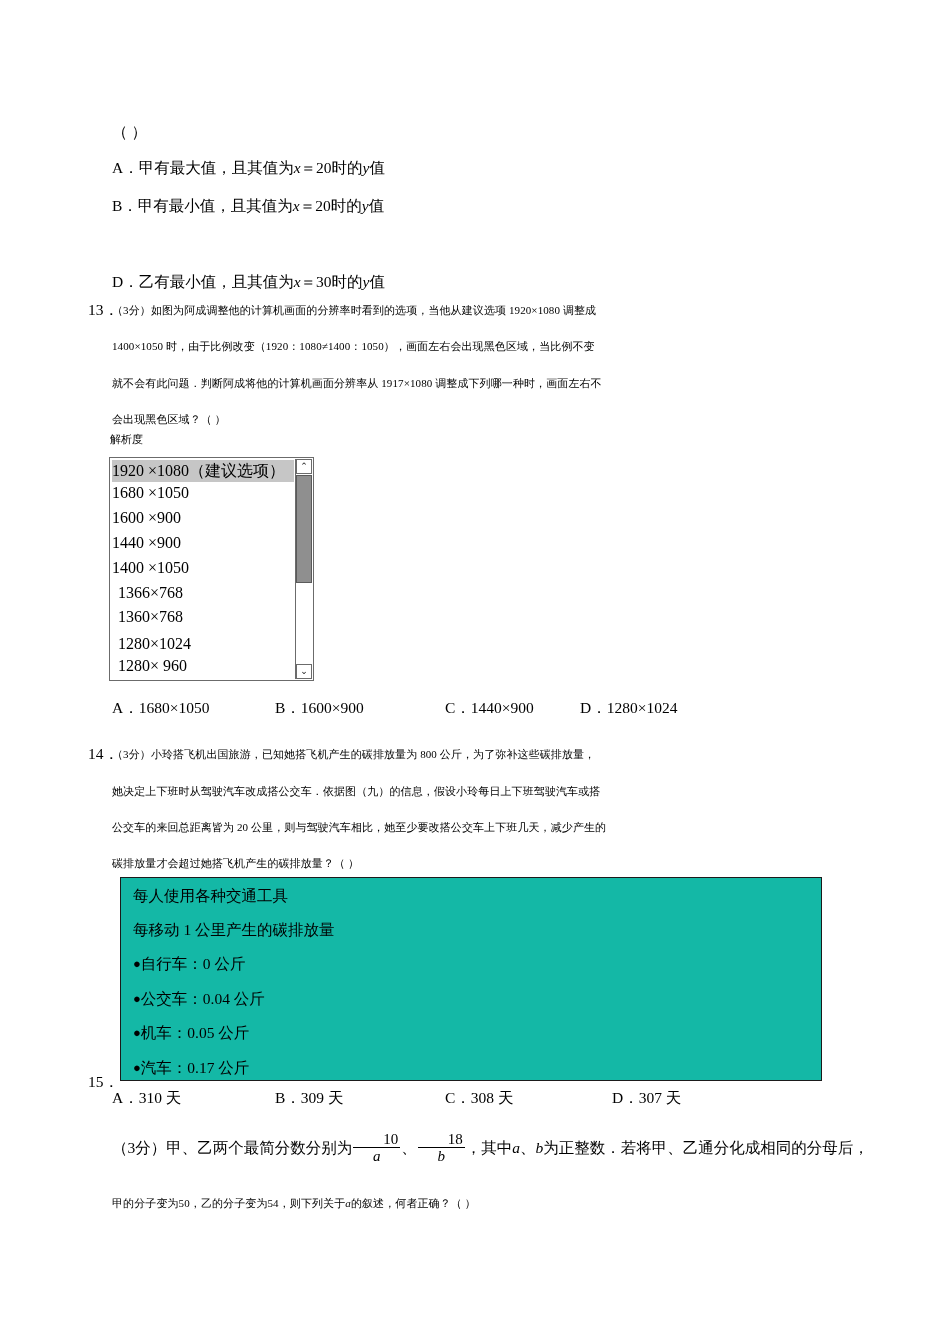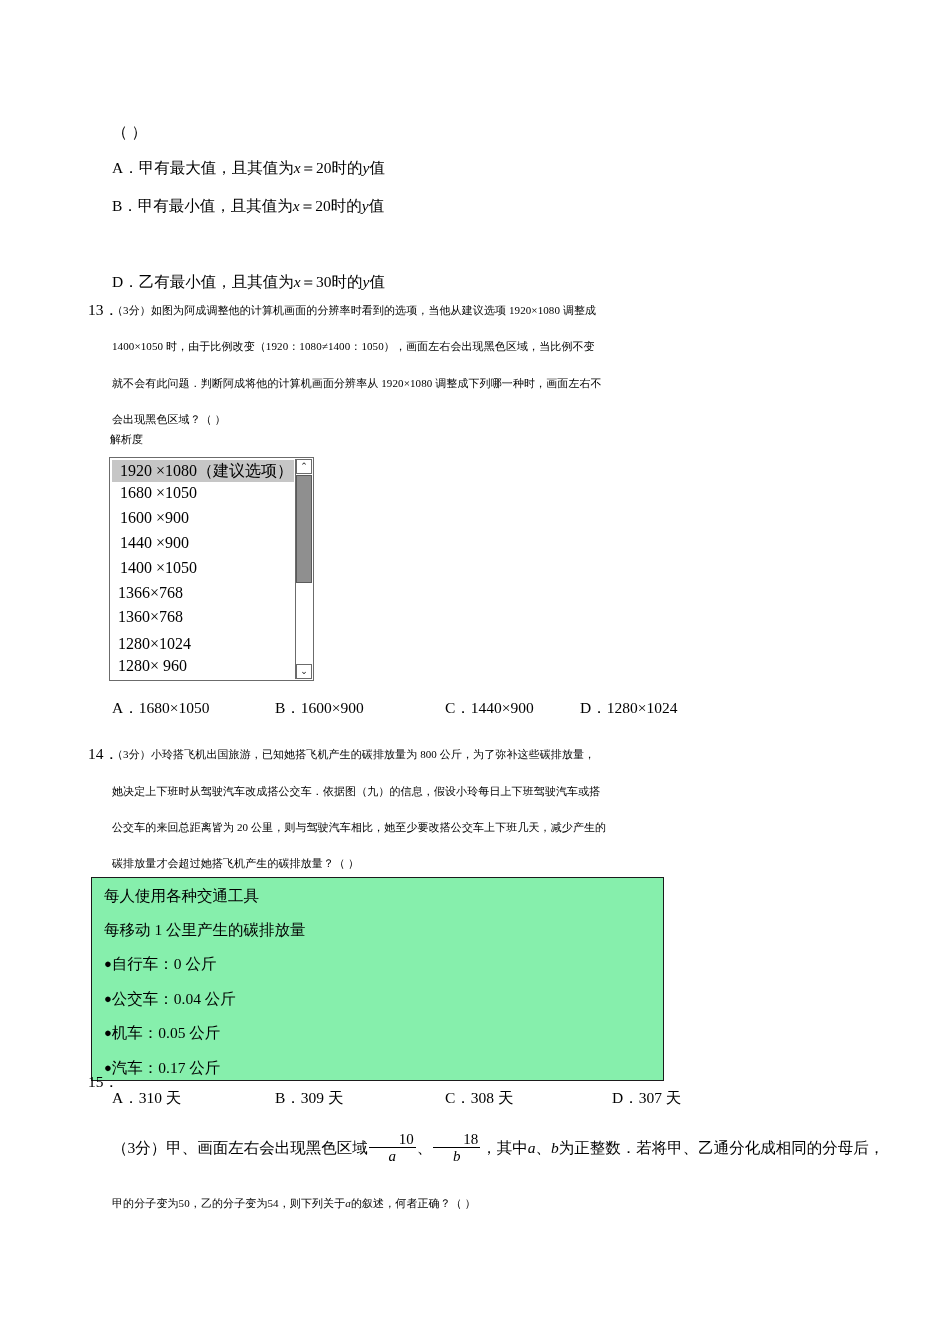--- a/index.html
+++ b/index.html
@@ -83,21 +83,21 @@
     height: 218px;
     overflow: hidden;
   }
   .li {
     position: absolute;
     left: 0;
     width: 182px;
     font-size: 16px;
     line-height: 22px;
     white-space: nowrap;
-    padding-left: 8px;
+    padding-left: 0;
     box-sizing: border-box;
   }
   .li.sel {
     background: #c6c6c6;
   }
   
   .sb {
     position: absolute;
     right: 1px; top: 1px;
     width: 17px;
@@ -128,26 +128,26 @@
     width: 16px;
     height: 108px;
     background: #8f8f8f;
     border: 1px solid #5a5a5a;
     box-sizing: border-box;
   }
 
   
   .carbonbox {
     position: absolute;
-    left: 91px;
+    left: 120px;
     top: 877px;
-    width: 573px;
+    width: 702px;
     height: 204px;
     border: 1.5px solid #1b1b1b;
-    background: #86efac;
+    background: #14b8a6;
     box-sizing: border-box;
   }
   .cb-line {
     position: absolute;
     left: 12px;
     font-size: 15.5px;
     white-space: nowrap;
   }
   .bullet {
     font-size: 13px;
@@ -204,21 +204,21 @@
 
   <div class="opt-line" style="left:112px; top:272px;">
     <span>D．</span><span>乙有最小值，且其值为</span><span class="ital">x</span><span>＝30时的</span><span class="ital">y</span><span>值</span>
   </div>
 
   <div class="qnum" style="left:88px; top:300px;">13．</div>
   <div class="qline" style="left:112px; top:300px;">
     <span>（3分）</span><span>如图为阿成调整他的计算机画面的分辨率时看到的选项，当他从建议选项 1920×1080 调整成</span>
   </div>
   <div class="qline" style="left:112px; top:336px;">1400×1050 时，由于比例改变（1920：1080≠1400：1050），画面左右会出现黑色区域，当比例不变</div>
-  <div class="qline" style="left:112px; top:373px;">就不会有此问题．判断阿成将他的计算机画面分辨率从 1920×1080 调整成下列哪一种时，画面左右不</div>
+  <div class="qline" style="left:112px; top:373px;">就不会有此问题．判断阿成将他的计算机画面分辨率从 1917×1080 调整成下列哪一种时，画面左右不</div>
   <div class="qline" style="left:112px; top:409px;">会出现黑色区域？（     ）</div>
 
   <div class="res-label">解析度</div>
 
   <div class="listbox">
     <div class="listbox-inner">
       <div class="li sel" style="top:0px;">1920 ×1080（建议选项）</div>
       <div class="li" style="top:22px;">1680 ×1050</div>
       <div class="li" style="top:47px;">1600 ×900</div>
       <div class="li" style="top:72px;">1440 ×900</div>
@@ -284,20 +284,20 @@
   <div class="choice" style="left:445px; top:1088px;">
     <span>C．</span><span>308 天</span>
   </div>
   <div class="choice" style="left:612px; top:1088px;">
     <span>D．</span><span>307 天</span>
   </div>
 
   <div class="qnum" style="left:88px; top:1072px;">15．</div>
 
   <div class="q15-l1">
-    <span>（3分）</span><span>甲、画面左右会出现黑色区域</span><span class="frac"><span class="num">10</span><span class="den ital">a</span></span><span>、</span><span class="frac"><span class="num">18</span><span class="den ital">b</span></span><span>，其中</span><span class="ital">a</span><span>、</span><span class="ital">b</span><span>为正整数．若将甲、乙通分化成相同的分母后，</span>
+    <span>（3分）</span><span>甲、乙两个最简分数分别为</span><span class="frac"><span class="num">10</span><span class="den ital">a</span></span><span>、</span><span class="frac"><span class="num">18</span><span class="den ital">b</span></span><span>，其中</span><span class="ital">a</span><span>、</span><span class="ital">b</span><span>为正整数．若将甲、乙通分化成相同的分母后，</span>
   </div>
 
   <div class="qline" style="left:112px; top:1193px;">
     <span>甲的分子变为50，乙的分子变为54，则下列关于</span><span class="ital">a</span><span>的叙述，何者正确？（     ）</span>
   </div>
 
 </div>
 
 </body></html>

